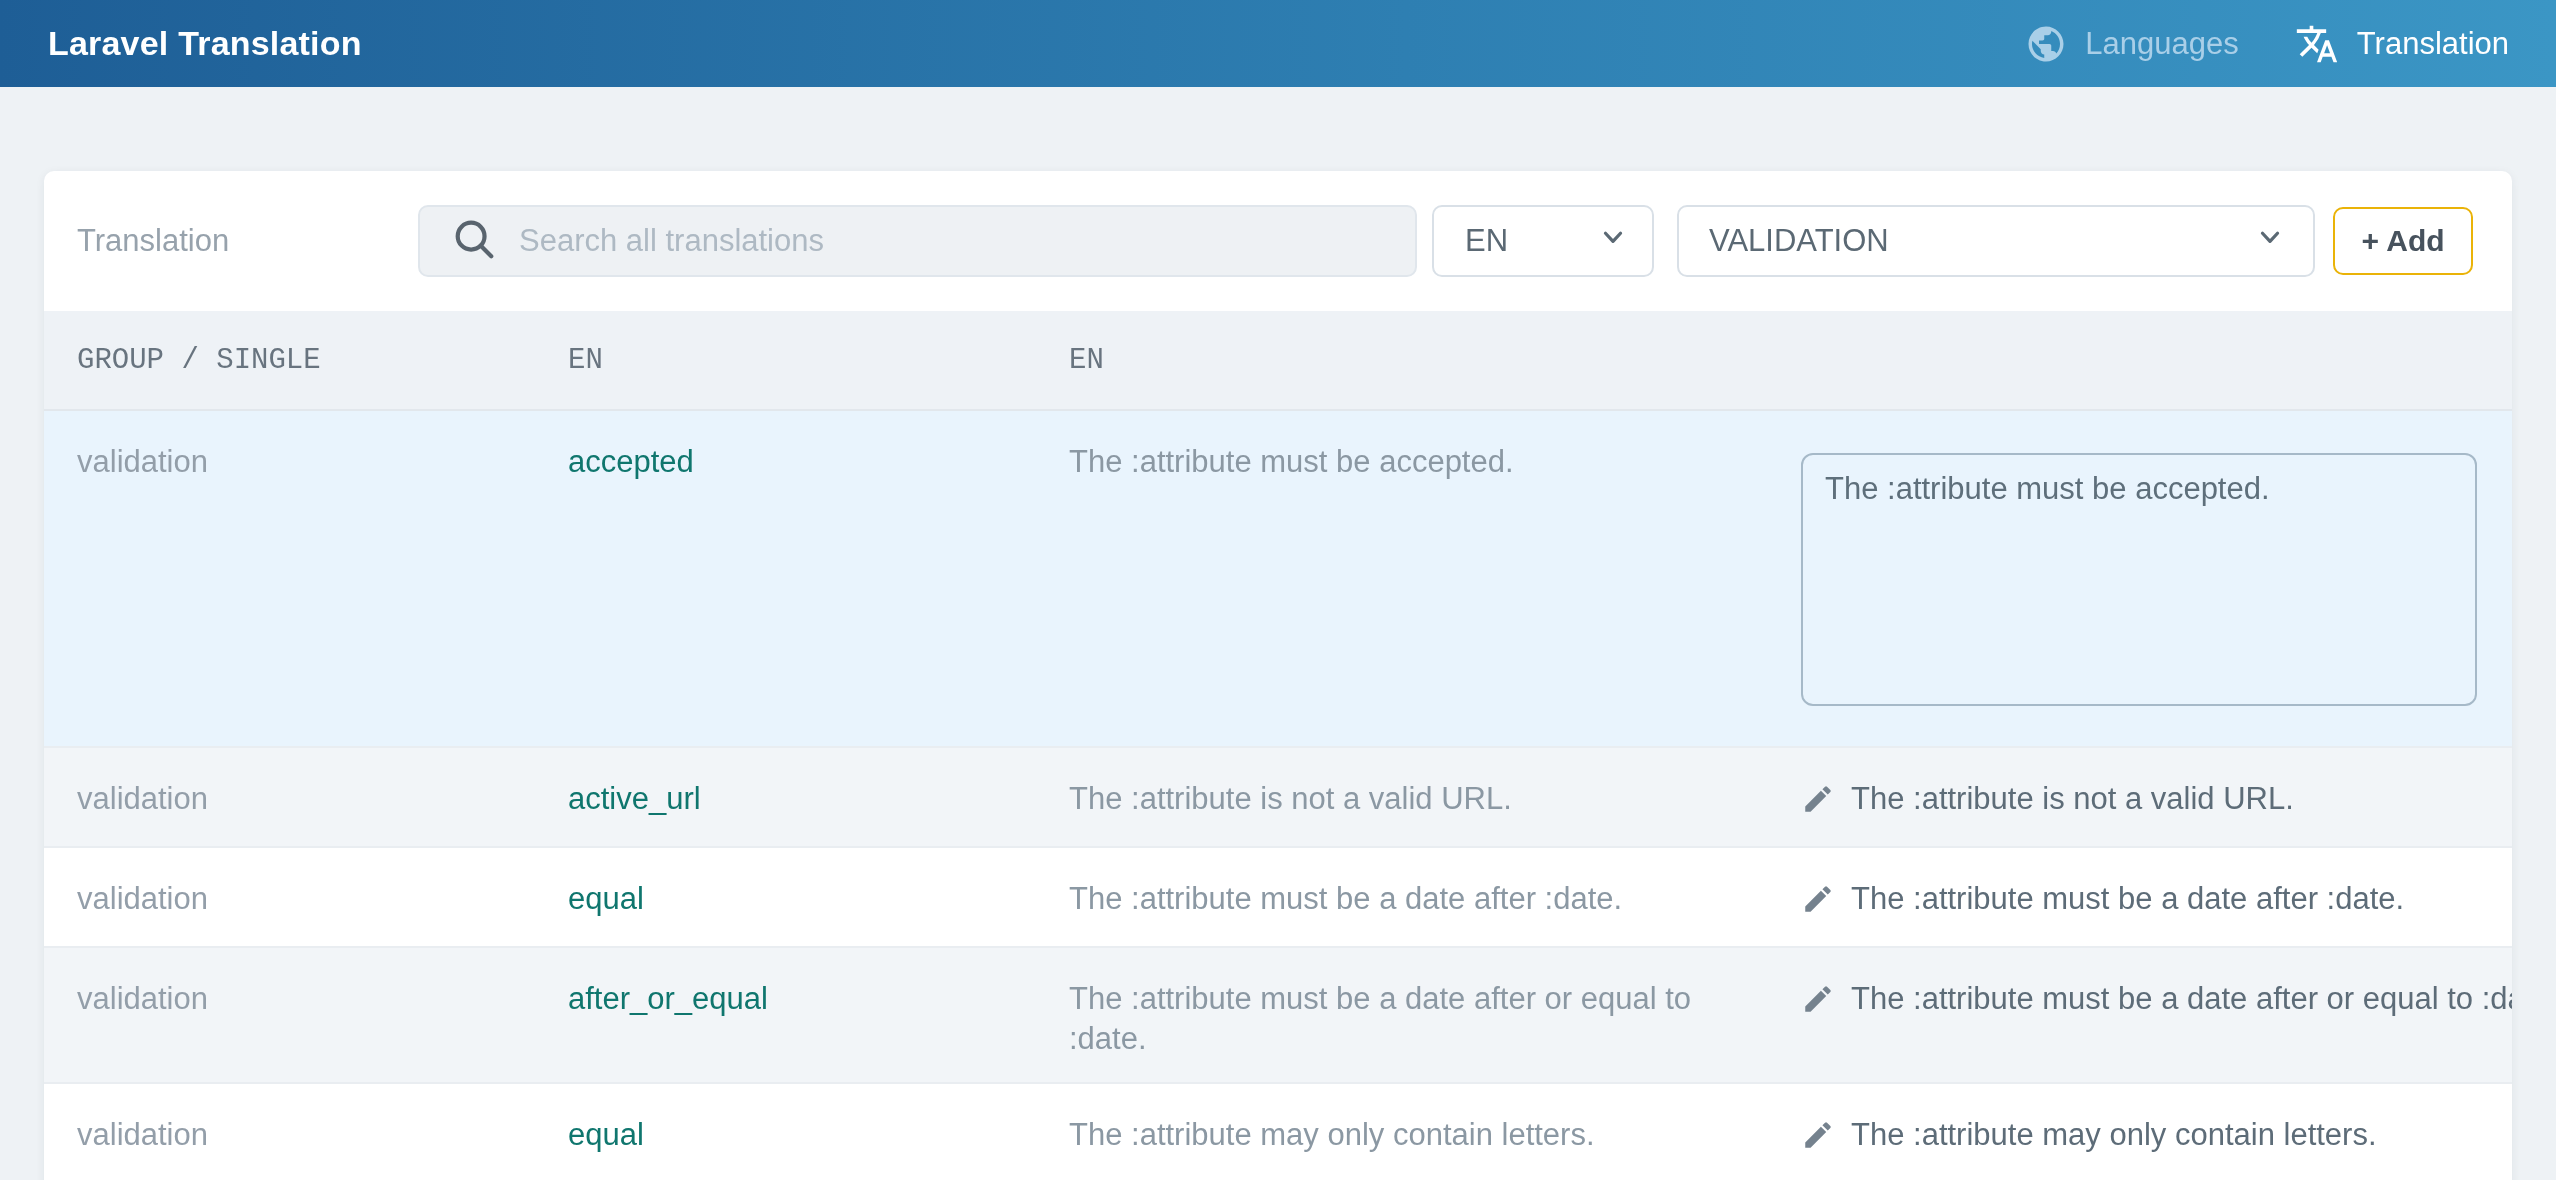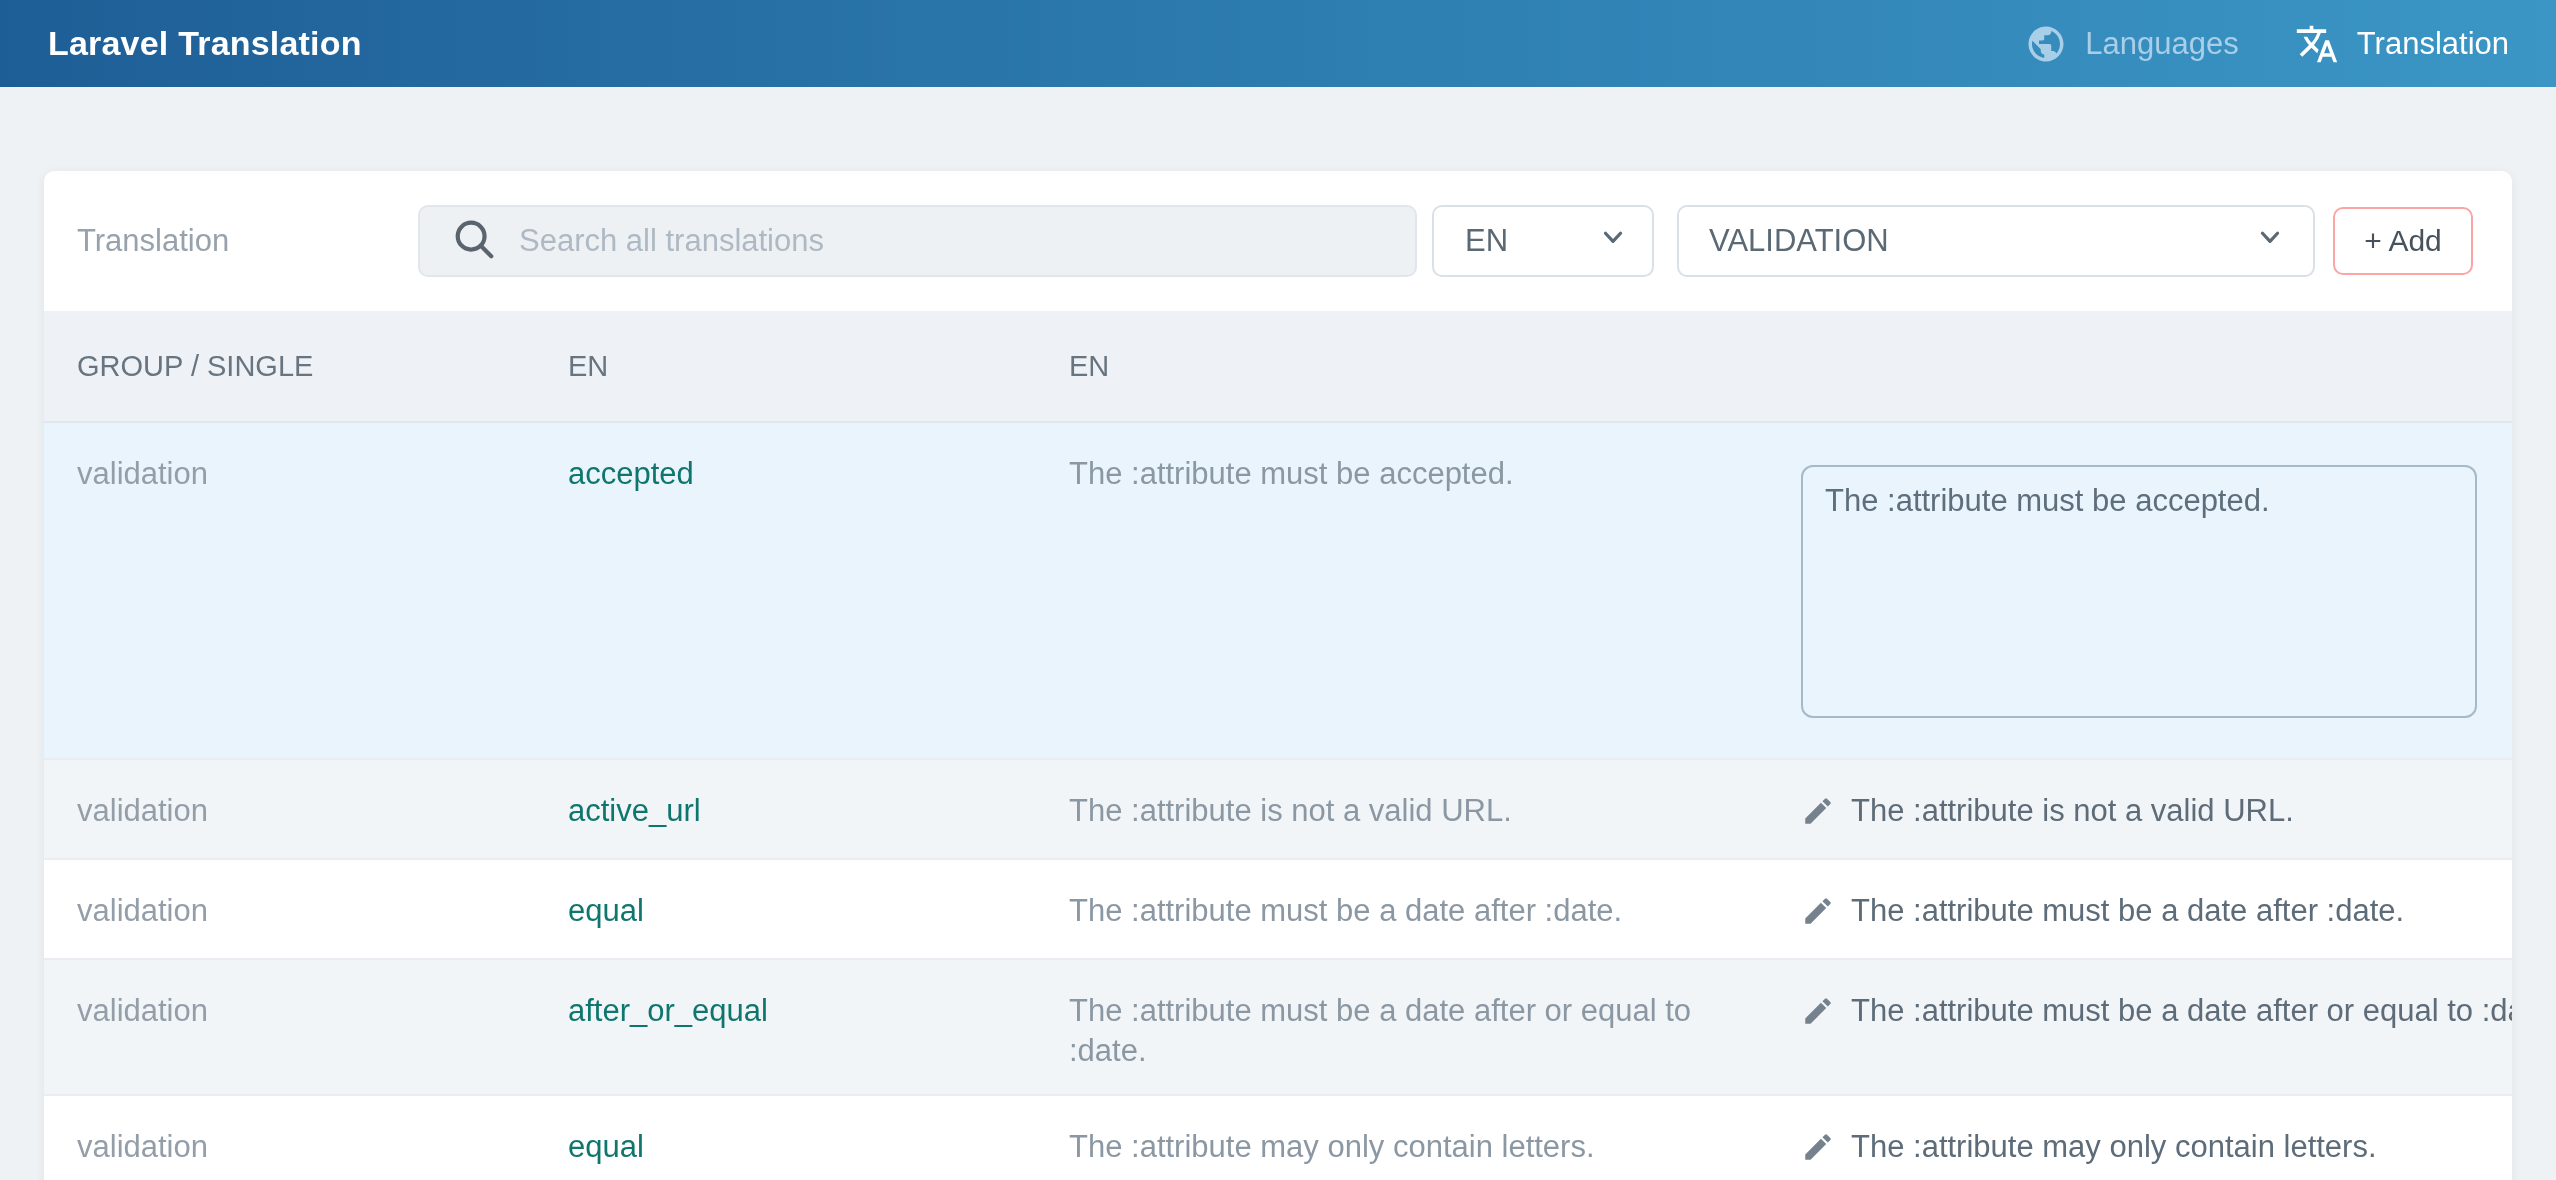--- a/index.html
+++ b/index.html
@@ -57,34 +57,34 @@
   .select {
     height: 72px; background: #fff; border: 2px solid #d9e0e7; border-radius: 10px;
     display: flex; align-items: center; justify-content: space-between;
     font-size: 31px; color: #5b6974; cursor: pointer; flex-shrink: 0;
   }
   .select svg { color: #5b6974; }
   .select-lang { width: 222px; margin-left: 15px; padding: 0 24px 0 31px; }
   .select-group { width: 638px; margin-left: 23px; padding: 0 28px 0 30px; }
   .add-btn {
     width: 140px; height: 68px; margin-left: 18px; flex-shrink: 0;
-    background: #fff; border: 2px solid #fca5a5; border-radius: 10px;
-    font-family: inherit; font-size: 30px; font-weight: normal; color: #47525d;
+    background: #fff; border: 2px solid #eab308; border-radius: 10px;
+    font-family: inherit; font-size: 30px; font-weight: bold; color: #47525d;
     cursor: pointer;
   }
 
   
   .thead, .trow {
     display: grid;
     grid-template-columns: 524px 501px 732px 711px;
   }
   .thead {
-    height: 112px; align-items: center;
+    height: 100px; align-items: center;
     background: #eef2f6; border-bottom: 2px solid #e2e7ec;
-    color: #68747f; font-size: 29px;
+    color: #68747f; font-size: 29px; font-family: Liberation Mono, monospace;
   }
   .thead .c1 { padding-left: 33px; }
   .trow { align-items: start; }
   .trow + .trow { border-top: 2px solid #e9edf1; }
   .trow .cell { padding-top: 31px; font-size: 31px; line-height: 40px; }
   .trow .c1 { padding-left: 33px; color: #939ea9; }
   .trow .c2 { color: #0f766e; }
   .trow .c3 { color: #8b98a3; padding-right: 42px; }
   .trow .c4 {
     color: #5d6c78; display: flex; align-items: flex-start; gap: 16px;

